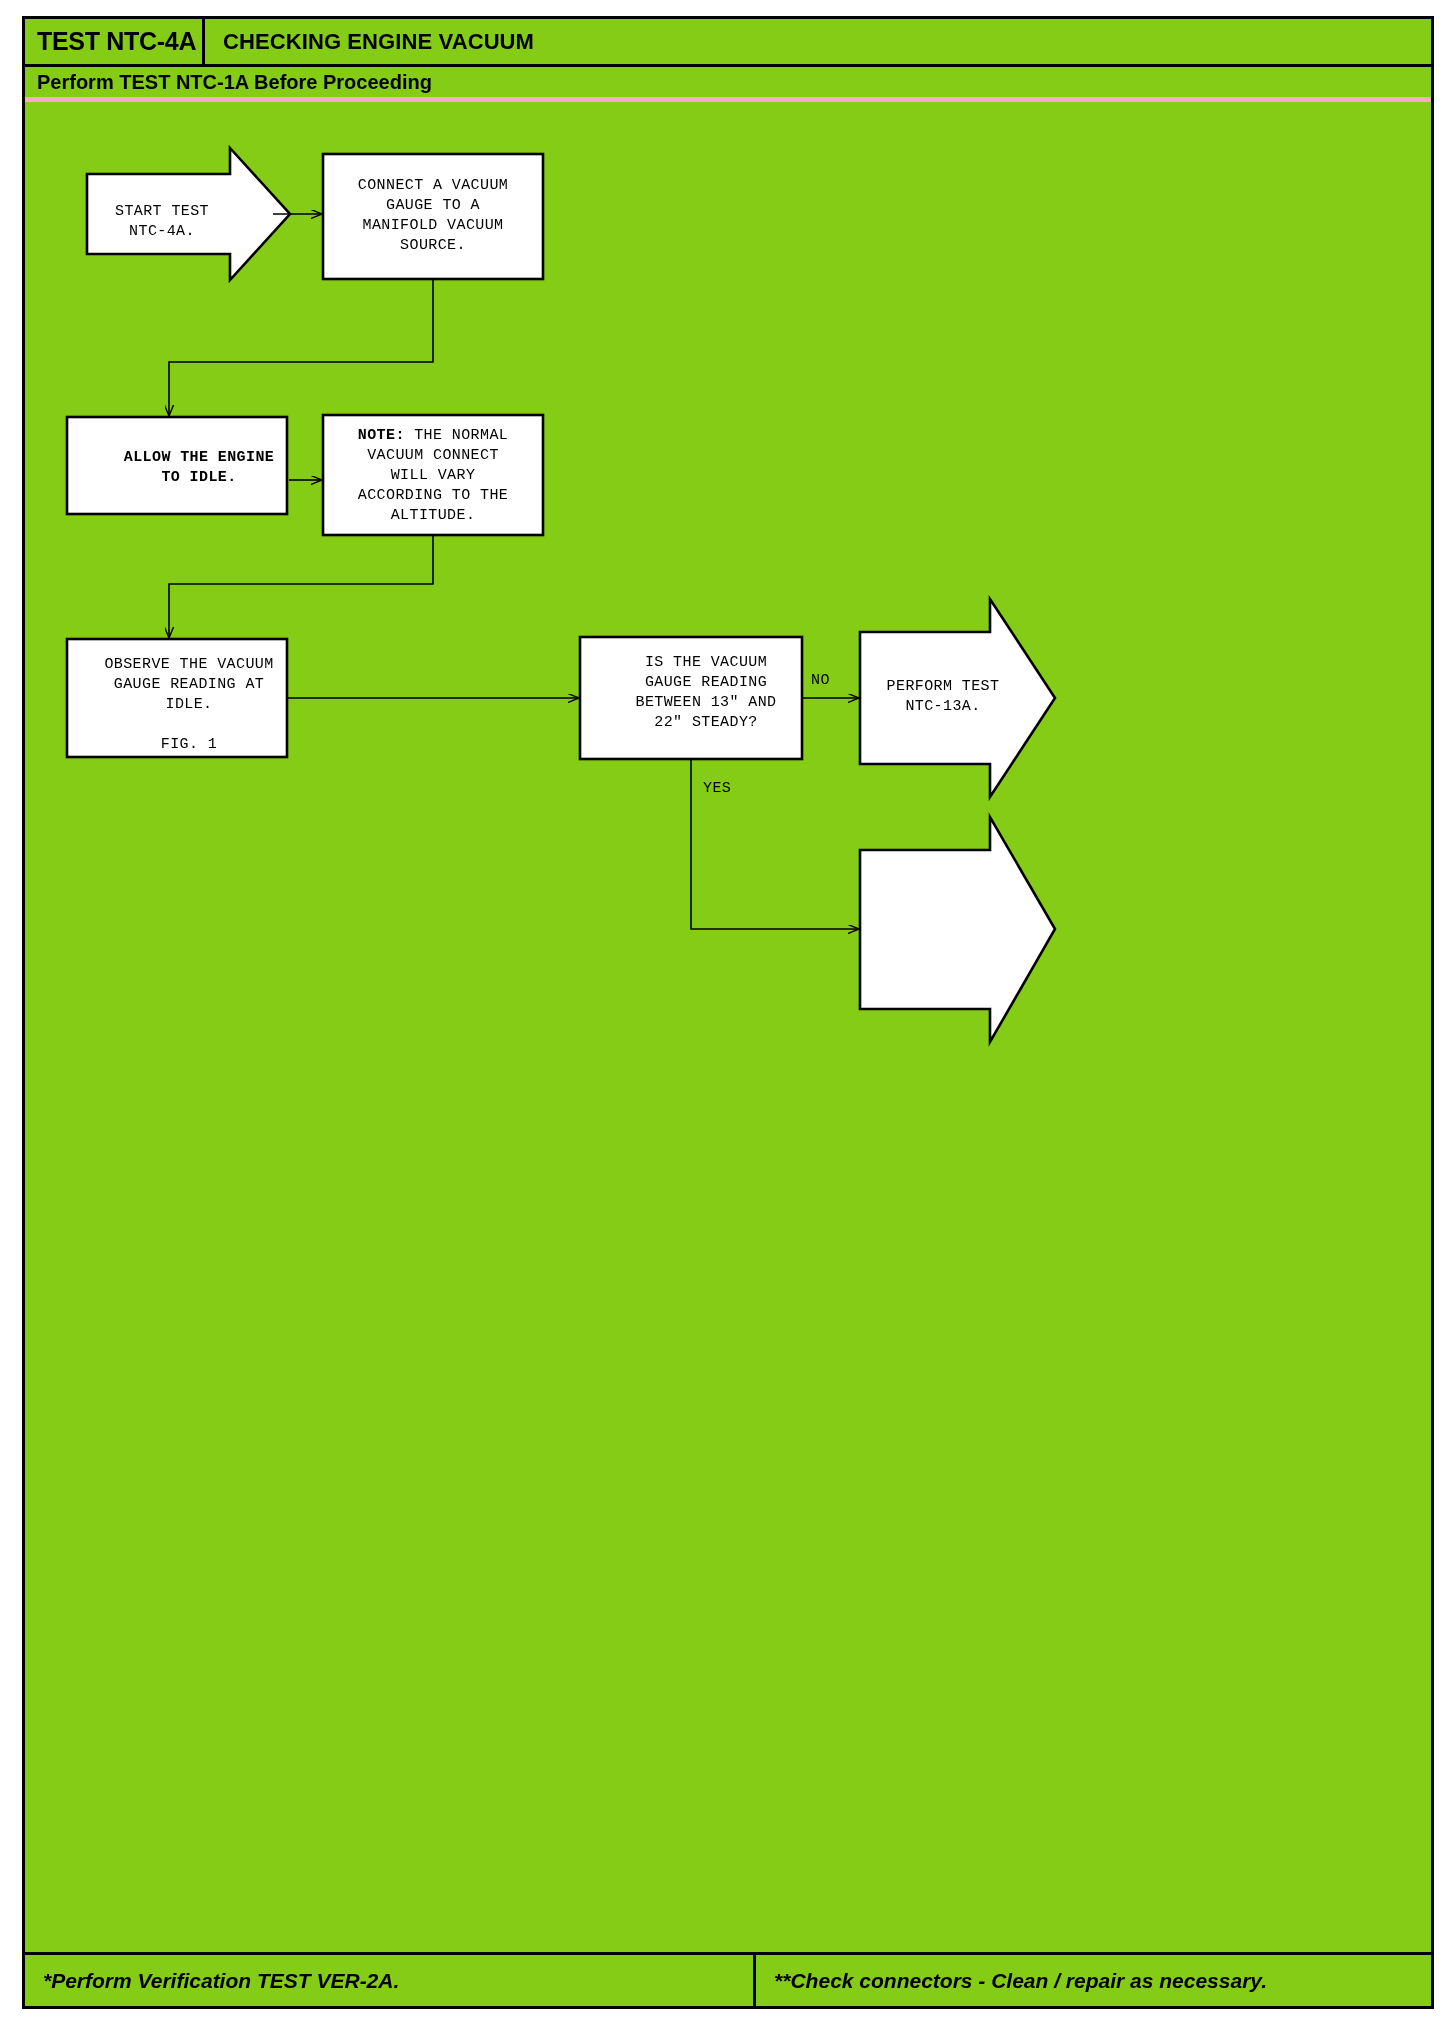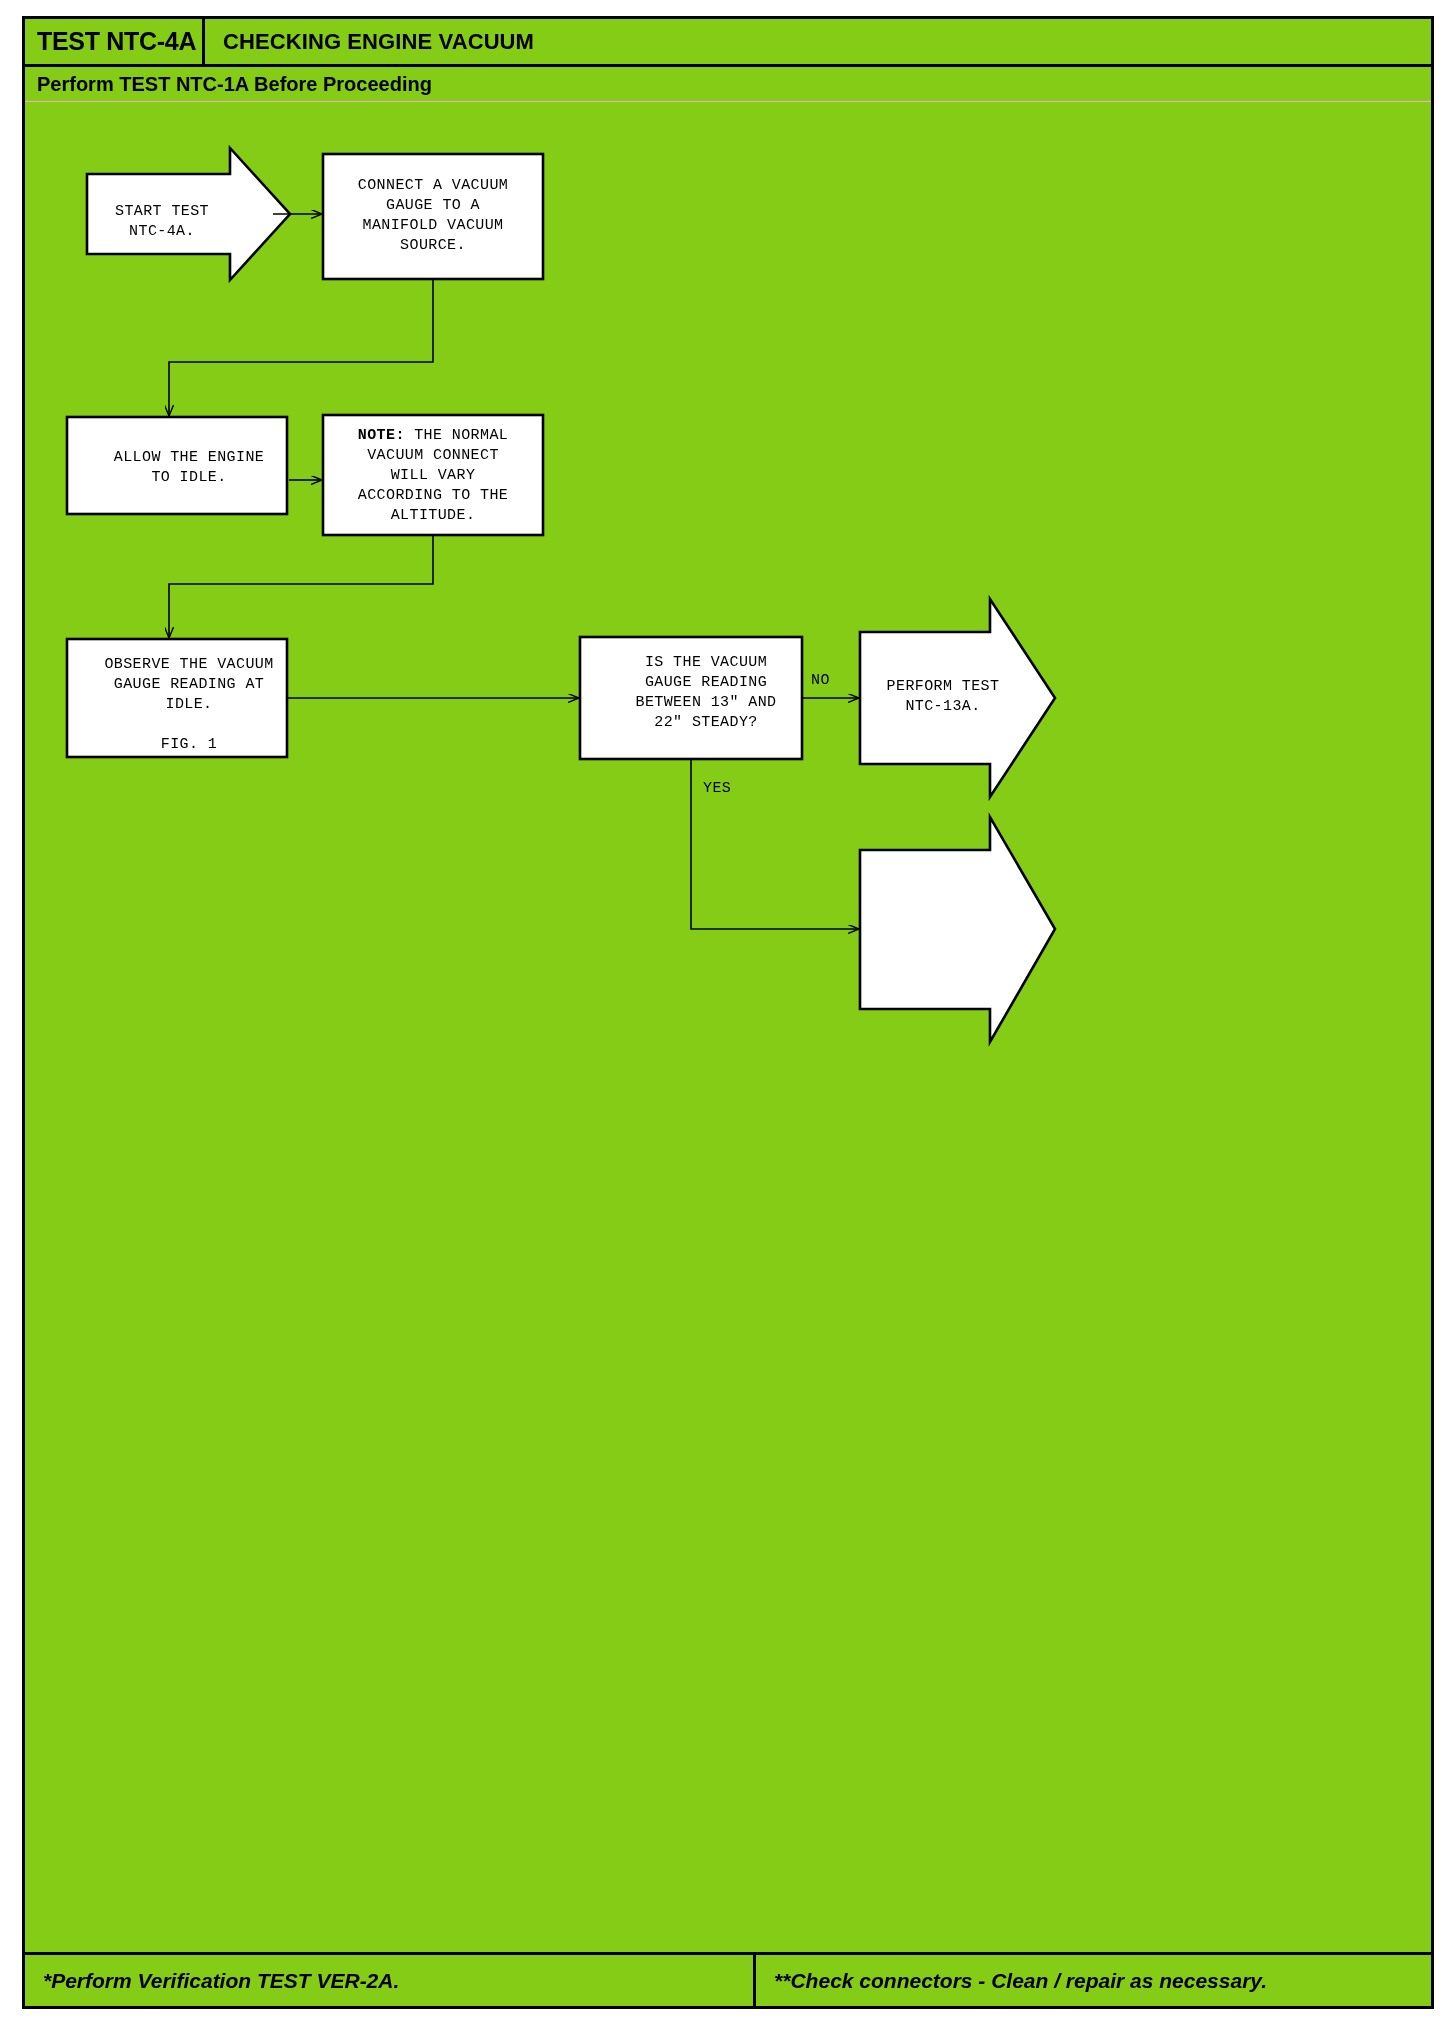--- a/index.html
+++ b/index.html
@@ -67,21 +67,21 @@
     white-space: nowrap;
   }
 
   #subheader-band {
     position: absolute;
     left: 0;
     top: 48px;
     width: 100%;
     height: 35px;
     box-sizing: border-box;
-    border-bottom: 1px solid #f9a8d4;
+    border-bottom: 5px solid #f9a8d4;
     display: flex;
     align-items: center;
     padding-left: 12px;
   }
   #subheader-text {
     font-size: 20px;
     font-weight: bold;
     white-space: nowrap;
   }
 
@@ -208,21 +208,21 @@
 
       <polyline points="666,657 666,827 833,827" fill="none" stroke="#000" stroke-width="1.6" marker-end="url(#arrowhead)"></polyline>
 
       <polygon points="835,748 965,748 965,715 1030,827 965,940 965,907 835,907" fill="#fff" stroke="#000" stroke-width="2.6"></polygon>
     </svg>
 
     <div class="flow-text" style="left:62px; top:100px; width:150px;"><span>START TEST</span><br><span>NTC-4A.</span></div>
 
     <div class="flow-text" style="left:298px; top:74px; width:220px;"><span>CONNECT A VACUUM</span><br><span>GAUGE TO A</span><br><span>MANIFOLD VACUUM</span><br><span>SOURCE.</span></div>
 
-    <div class="flow-text" style="left:42px; top:346px; width:244px;"><span>ALLOW THE ENGINE</span><br><span>TO IDLE.</span></div>
+    <div class="flow-text" style="left:52px; top:346px; width:244px;font-weight:bold;"><span>ALLOW THE ENGINE</span><br><span>TO IDLE.</span></div>
 
     <div class="flow-text" style="left:298px; top:324px; width:220px;"><span class="note-strong">NOTE:</span><span> THE NORMAL</span><br><span>VACUUM CONNECT</span><br><span>WILL VARY</span><br><span>ACCORDING TO THE</span><br><span>ALTITUDE.</span></div>
 
     <div class="flow-text" style="left:42px; top:553px; width:244px;"><span>OBSERVE THE VACUUM</span><br><span>GAUGE READING AT</span><br><span>IDLE.</span><br><br><span>FIG. 1</span></div>
 
     <div class="flow-text" style="left:555px; top:551px; width:252px;"><span>IS THE VACUUM</span><br><span>GAUGE READING</span><br><span>BETWEEN 13" AND</span><br><span>22" STEADY?</span></div>
 
     <div class="branch-label" style="left:786px; top:570px;">NO</div>
 
     <div class="branch-label" style="left:678px; top:678px;">YES</div>

